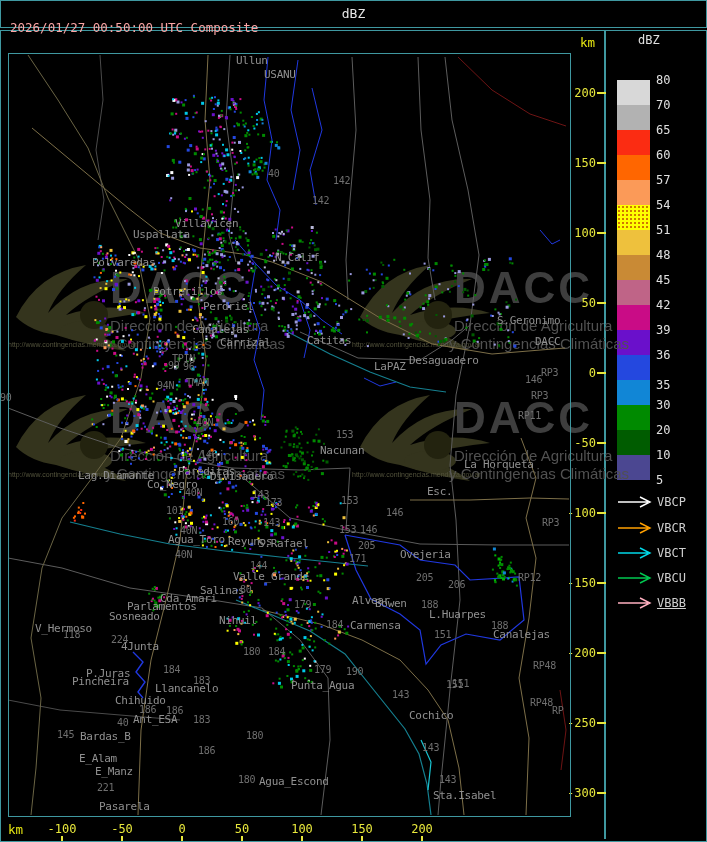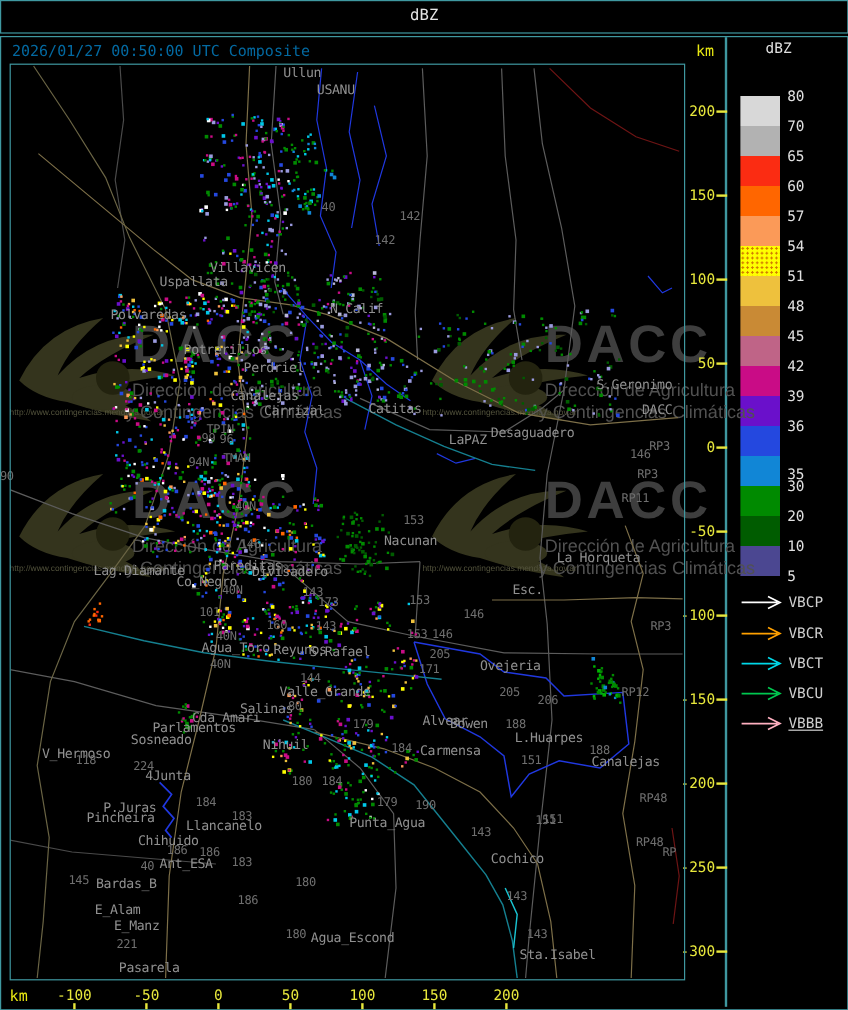--- a/index.html
+++ b/index.html
@@ -2,21 +2,21 @@
 <html><head>
 <meta charset="utf-8">
 <style>
   html,body{margin:0;padding:0;background:#000;}
   #screen{position:relative;width:707px;height:842px;background:#000;overflow:hidden;
           font-family:"DejaVu Sans Mono",monospace;color:#e0e0e0;}
   .topbar{position:absolute;left:0;top:0;width:705px;height:26px;border:1px solid #3f98a0;
           background:#000;text-align:center;line-height:26px;font-size:13px;color:#e6e6e6;}
   .mainbox{position:absolute;left:0;top:30px;width:705px;height:810px;border:1px solid #3f98a0;background:#000;}
   .divider{position:absolute;left:604px;top:31px;width:2px;height:808px;background:#3f98a0;}
-  .timestamp{position:absolute;left:10px;top:35px;font-size:12.5px;color:#0369a1;white-space:nowrap;}
+  .timestamp{position:absolute;left:10px;top:20px;font-size:12.5px;color:#fca5a5;white-space:nowrap;}
   .km-top{position:absolute;left:580px;top:35px;font-size:12.5px;color:#e8e812;}
   .km-bottom{position:absolute;left:8px;top:822px;font-size:12.5px;color:#e8e812;}
   .map-frame{position:absolute;left:8px;top:53px;width:561px;height:762px;border:1px solid #3f98a0;z-index:6;pointer-events:none;}
   #map-svg{position:absolute;left:0;top:0;width:707px;height:842px;z-index:3;pointer-events:none;}
   #wm-layer{position:absolute;left:0;top:0;width:707px;height:842px;z-index:2;}
   #label-layer,#axis-layer{position:absolute;left:0;top:0;width:707px;height:842px;z-index:5;pointer-events:none;}
   .mlab{position:absolute;font-size:11px;color:#909090;white-space:nowrap;letter-spacing:-0.3px;}
   .mlab.rt{color:#6f6f6f;font-size:10px;}
   .ax{position:absolute;font-size:12px;color:#e8e83c;white-space:nowrap;}
   .ax.right{text-align:right;}
@@ -2561,21 +2561,21 @@
       <div class="scale-lab" style="top: 123px;">65</div>
       <div class="scale-lab" style="top: 148px;">60</div>
       <div class="scale-lab" style="top: 173px;">57</div>
       <div class="scale-lab" style="top: 198px;">54</div>
       <div class="scale-lab" style="top: 223px;">51</div>
       <div class="scale-lab" style="top: 248px;">48</div>
       <div class="scale-lab" style="top: 273px;">45</div>
       <div class="scale-lab" style="top: 298px;">42</div>
       <div class="scale-lab" style="top: 323px;">39</div>
       <div class="scale-lab" style="top: 348px;">36</div>
-      <div class="scale-lab" style="top: 388px;">35</div>
+      <div class="scale-lab" style="top: 378px;">35</div>
       <div class="scale-lab" style="top: 398px;">30</div>
       <div class="scale-lab" style="top: 423px;">20</div>
       <div class="scale-lab" style="top: 448px;">10</div>
       <div class="scale-lab" style="top: 473px;">5</div>
       <div class="arrow-lab" style="top: 495px;">VBCP</div>
       <div class="arrow-lab" style="top: 521px;">VBCR</div>
       <div class="arrow-lab" style="top: 546px;">VBCT</div>
       <div class="arrow-lab" style="top: 571px;">VBCU</div>
       <div class="arrow-lab" style="top: 596px; text-decoration: underline;">VBBB</div>
     </div>

